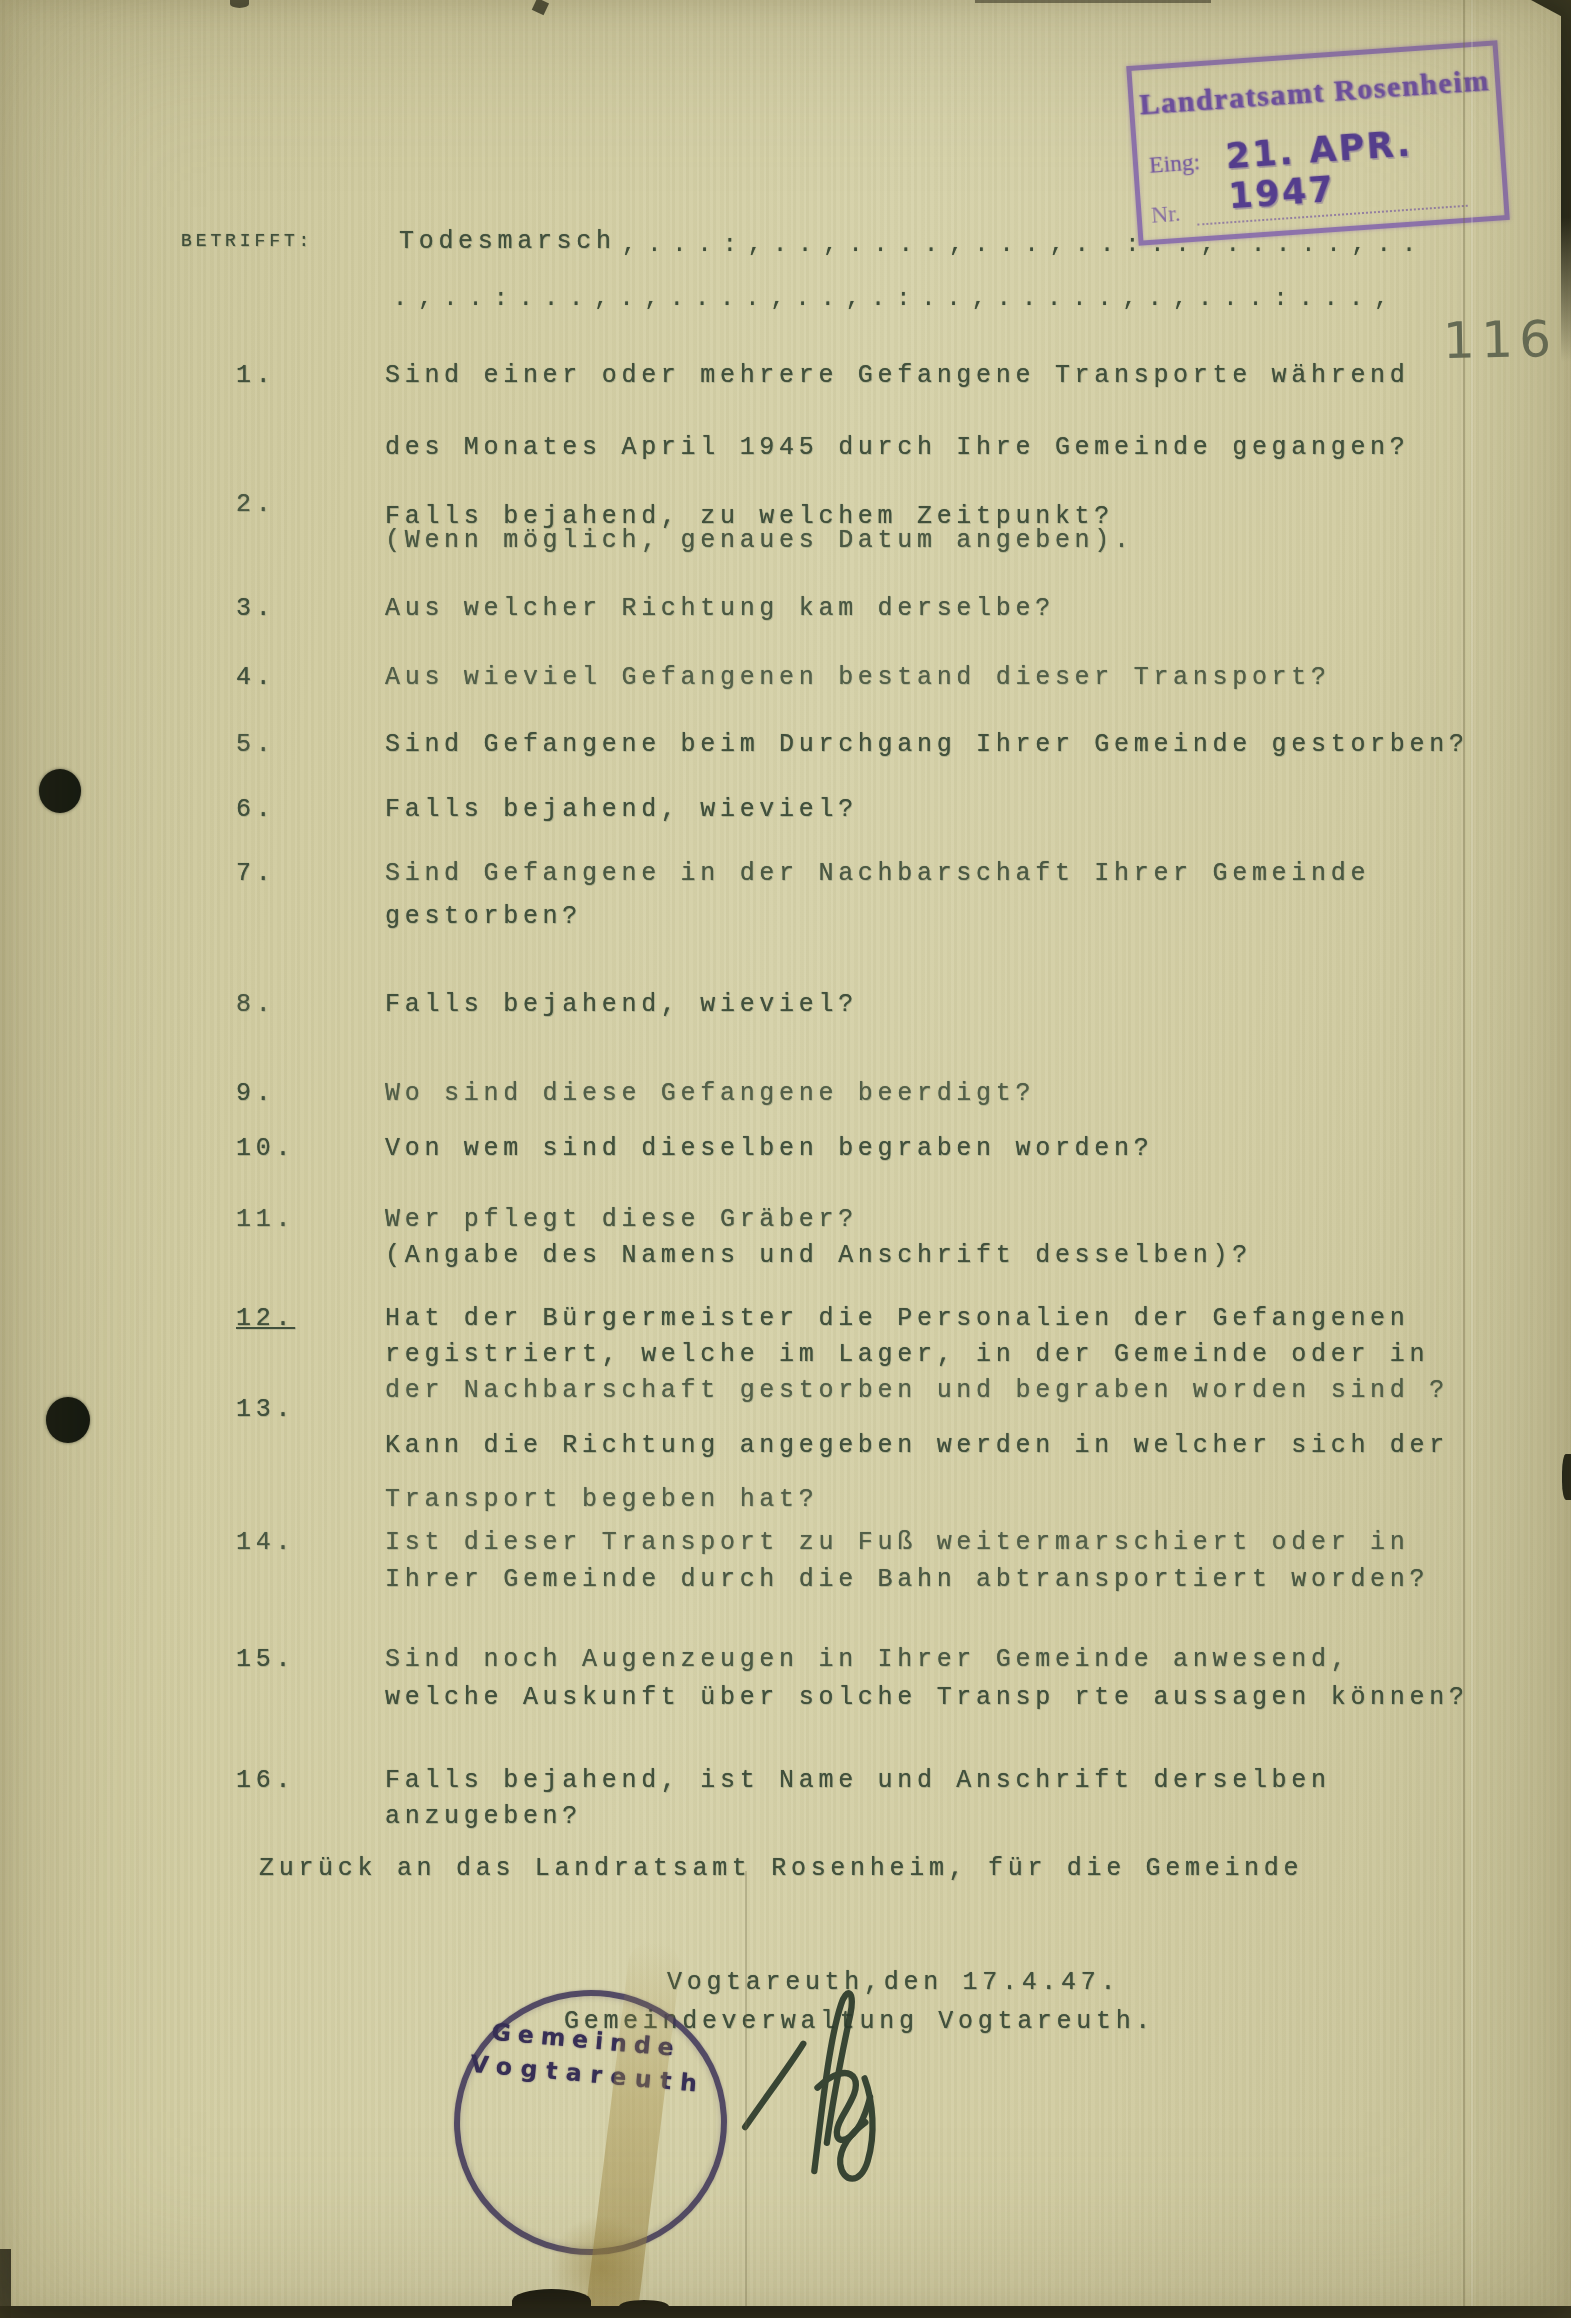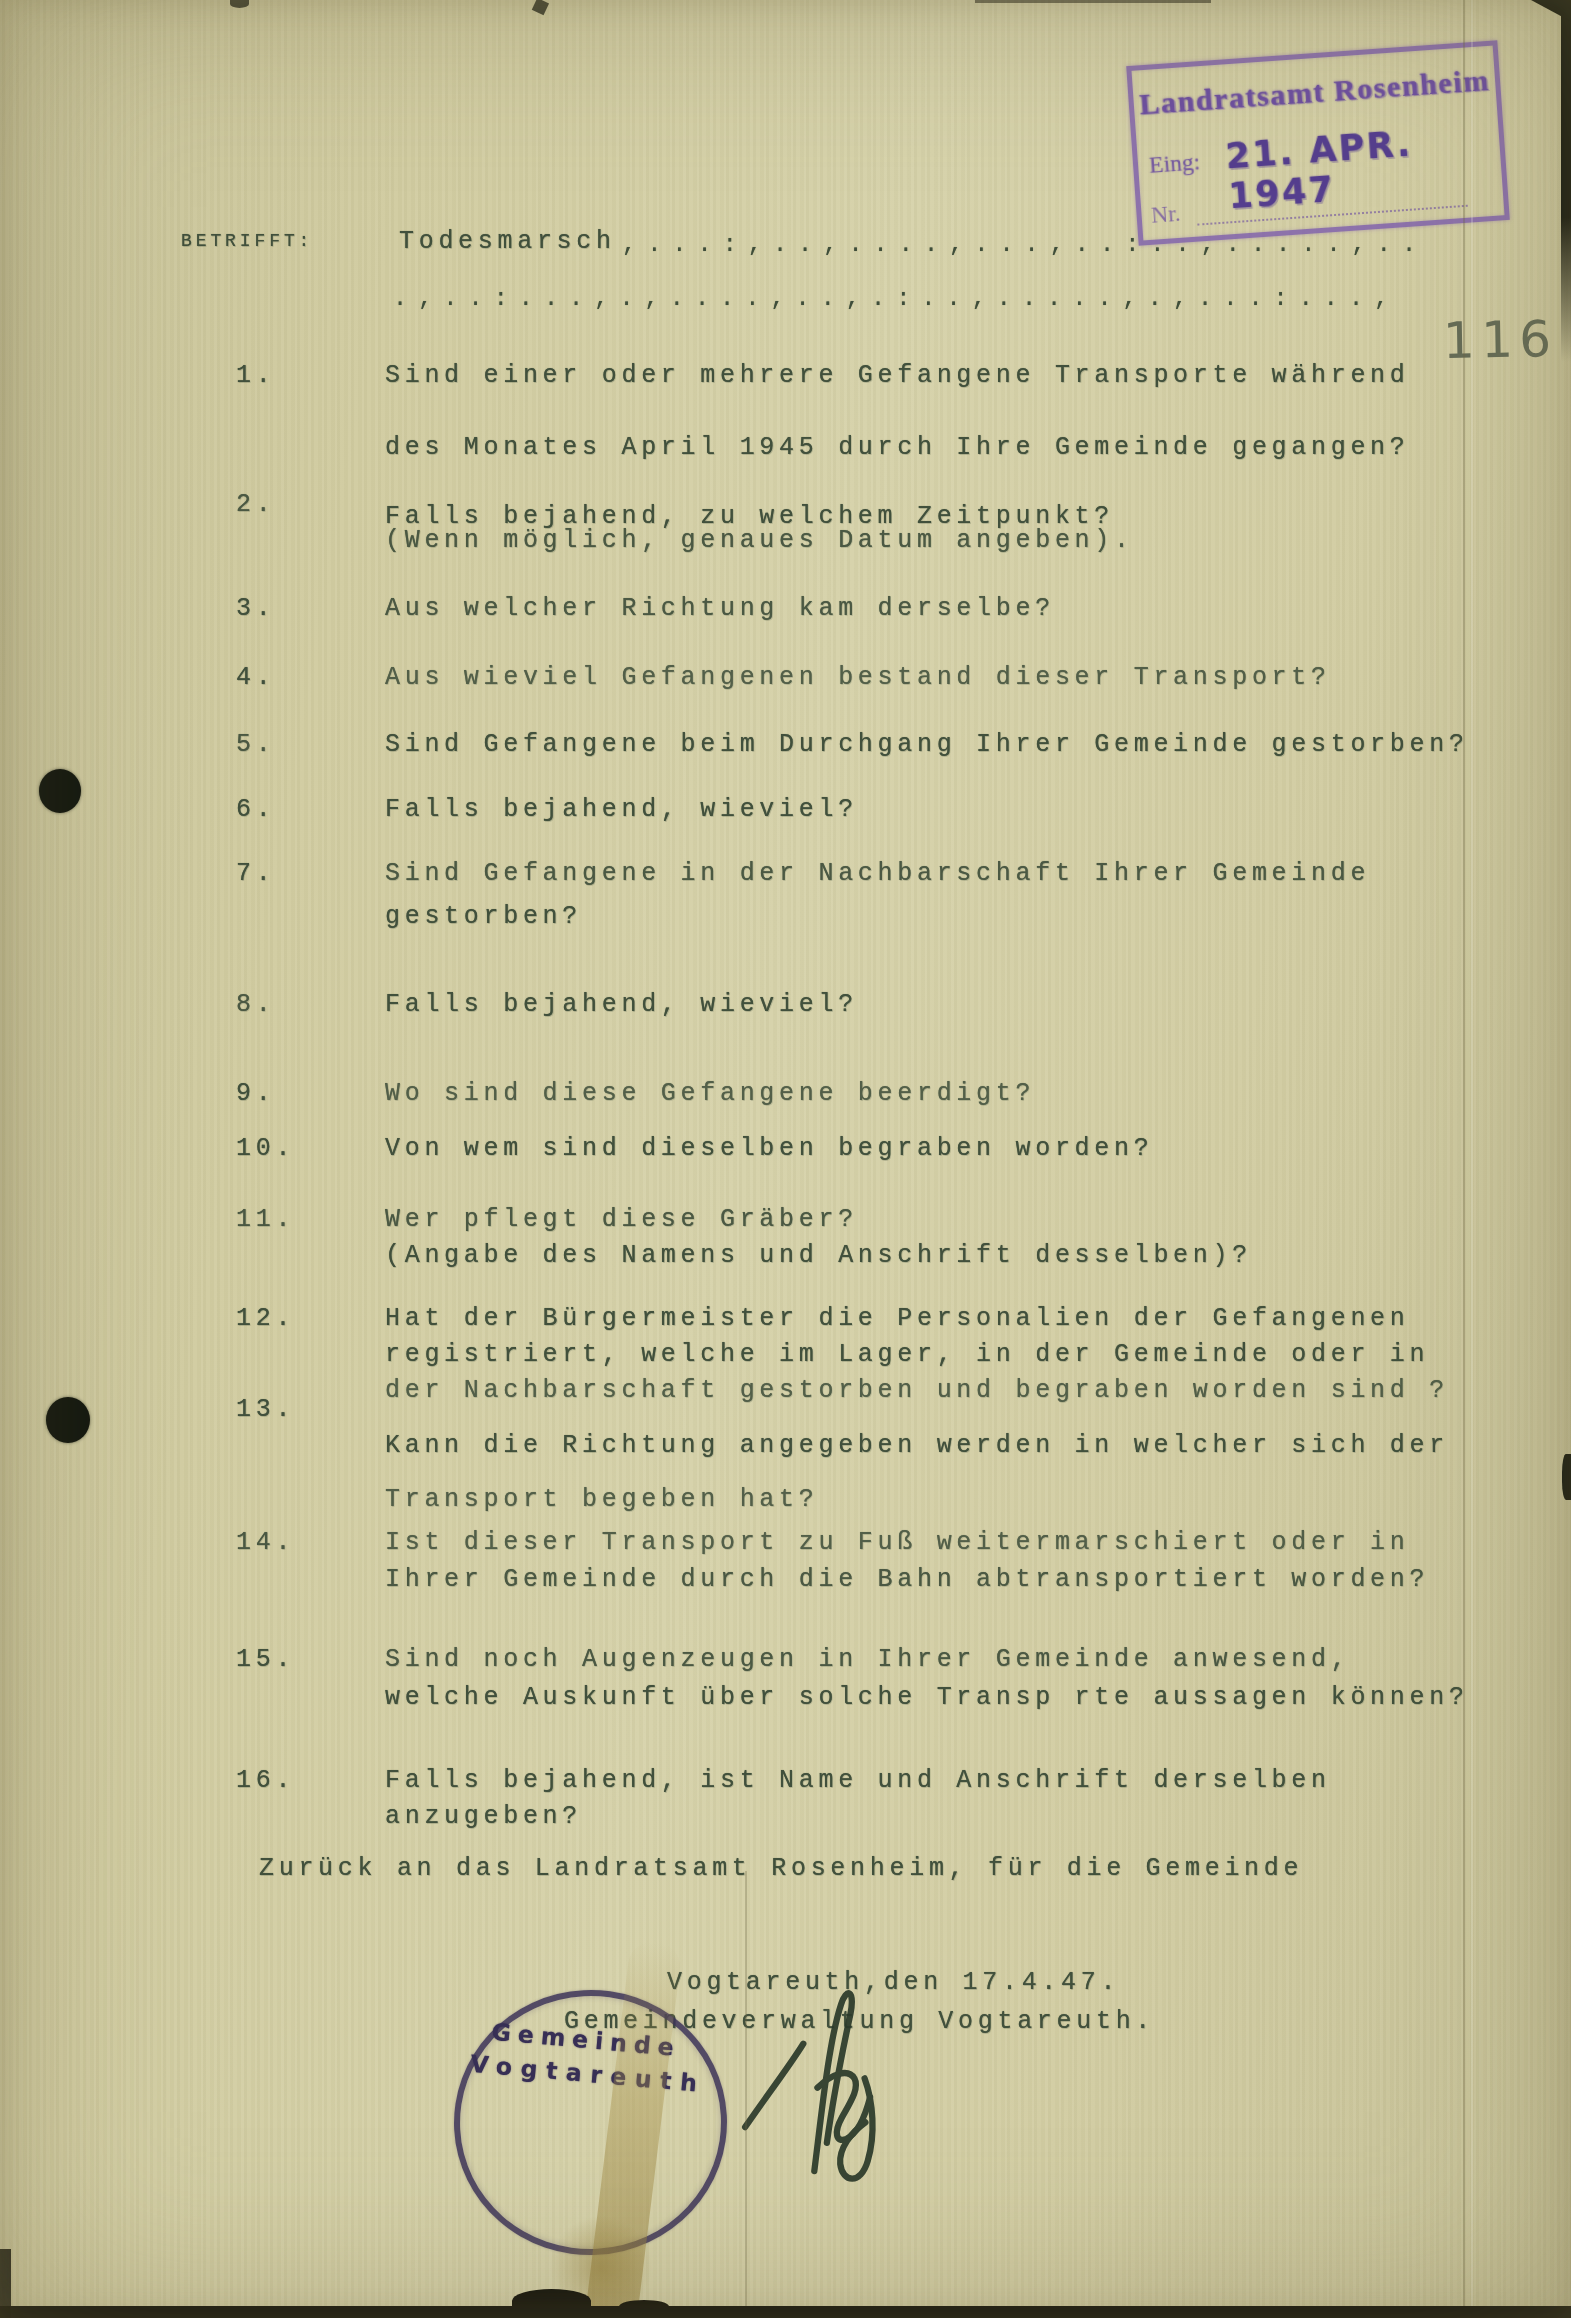--- a/index.html
+++ b/index.html
@@ -150,21 +150,21 @@
       <div class="typed q-line" style="top: 901px;">gestorben?</div>
       <div class="typed q-num fade1" style="top: 989px;">8.</div>
       <div class="typed q-line" style="top: 989px;">Falls bejahend, wieviel?</div>
       <div class="typed q-num" style="top: 1078px;">9.</div>
       <div class="typed q-line fade2" style="top: 1078px;">Wo sind diese Gefangene beerdigt?</div>
       <div class="typed q-num" style="top: 1133px;">10.</div>
       <div class="typed q-line" style="top: 1133px;">Von wem sind dieselben begraben worden?</div>
       <div class="typed q-num fade1" style="top: 1204px;">11.</div>
       <div class="typed q-line fade1" style="top: 1204px;">Wer pflegt diese Gräber?</div>
       <div class="typed q-line" style="top: 1240px;">(Angabe des Namens und Anschrift desselben)?</div>
-      <div class="typed q-num" style="top: 1303px;">12.</div>
+      <div class="typed q-num" style="top: 1303px; text-decoration: underline;">12.</div>
       <div class="typed q-line" style="top: 1303px;">Hat der Bürgermeister die Personalien der Gefangenen</div>
       <div class="typed q-line" style="top: 1339px;">registriert, welche im Lager, in der Gemeinde oder in</div>
       <div class="typed q-line fade2" style="top: 1375px; font-family: Liberation Mono, monospace;">der Nachbarschaft gestorben und begraben worden sind ?</div>
       <div class="typed q-num" style="top: 1394px;">13.</div>
       <div class="typed q-line" style="top: 1430px;">Kann die Richtung angegeben werden in welcher sich der</div>
       <div class="typed q-line fade2" style="top: 1456px; margin-top: 28px;">Transport begeben hat?</div>
       <div class="typed q-num fade1" style="top: 1527px;">14.</div>
       <div class="typed q-line fade2" style="top: 1527px;">Ist dieser Transport zu Fuß weitermarschiert oder in</div>
       <div class="typed q-line fade1" style="top: 1564px;">Ihrer Gemeinde durch die Bahn abtransportiert worden?</div>
       <div class="typed q-num" style="top: 1644px;">15.</div>

